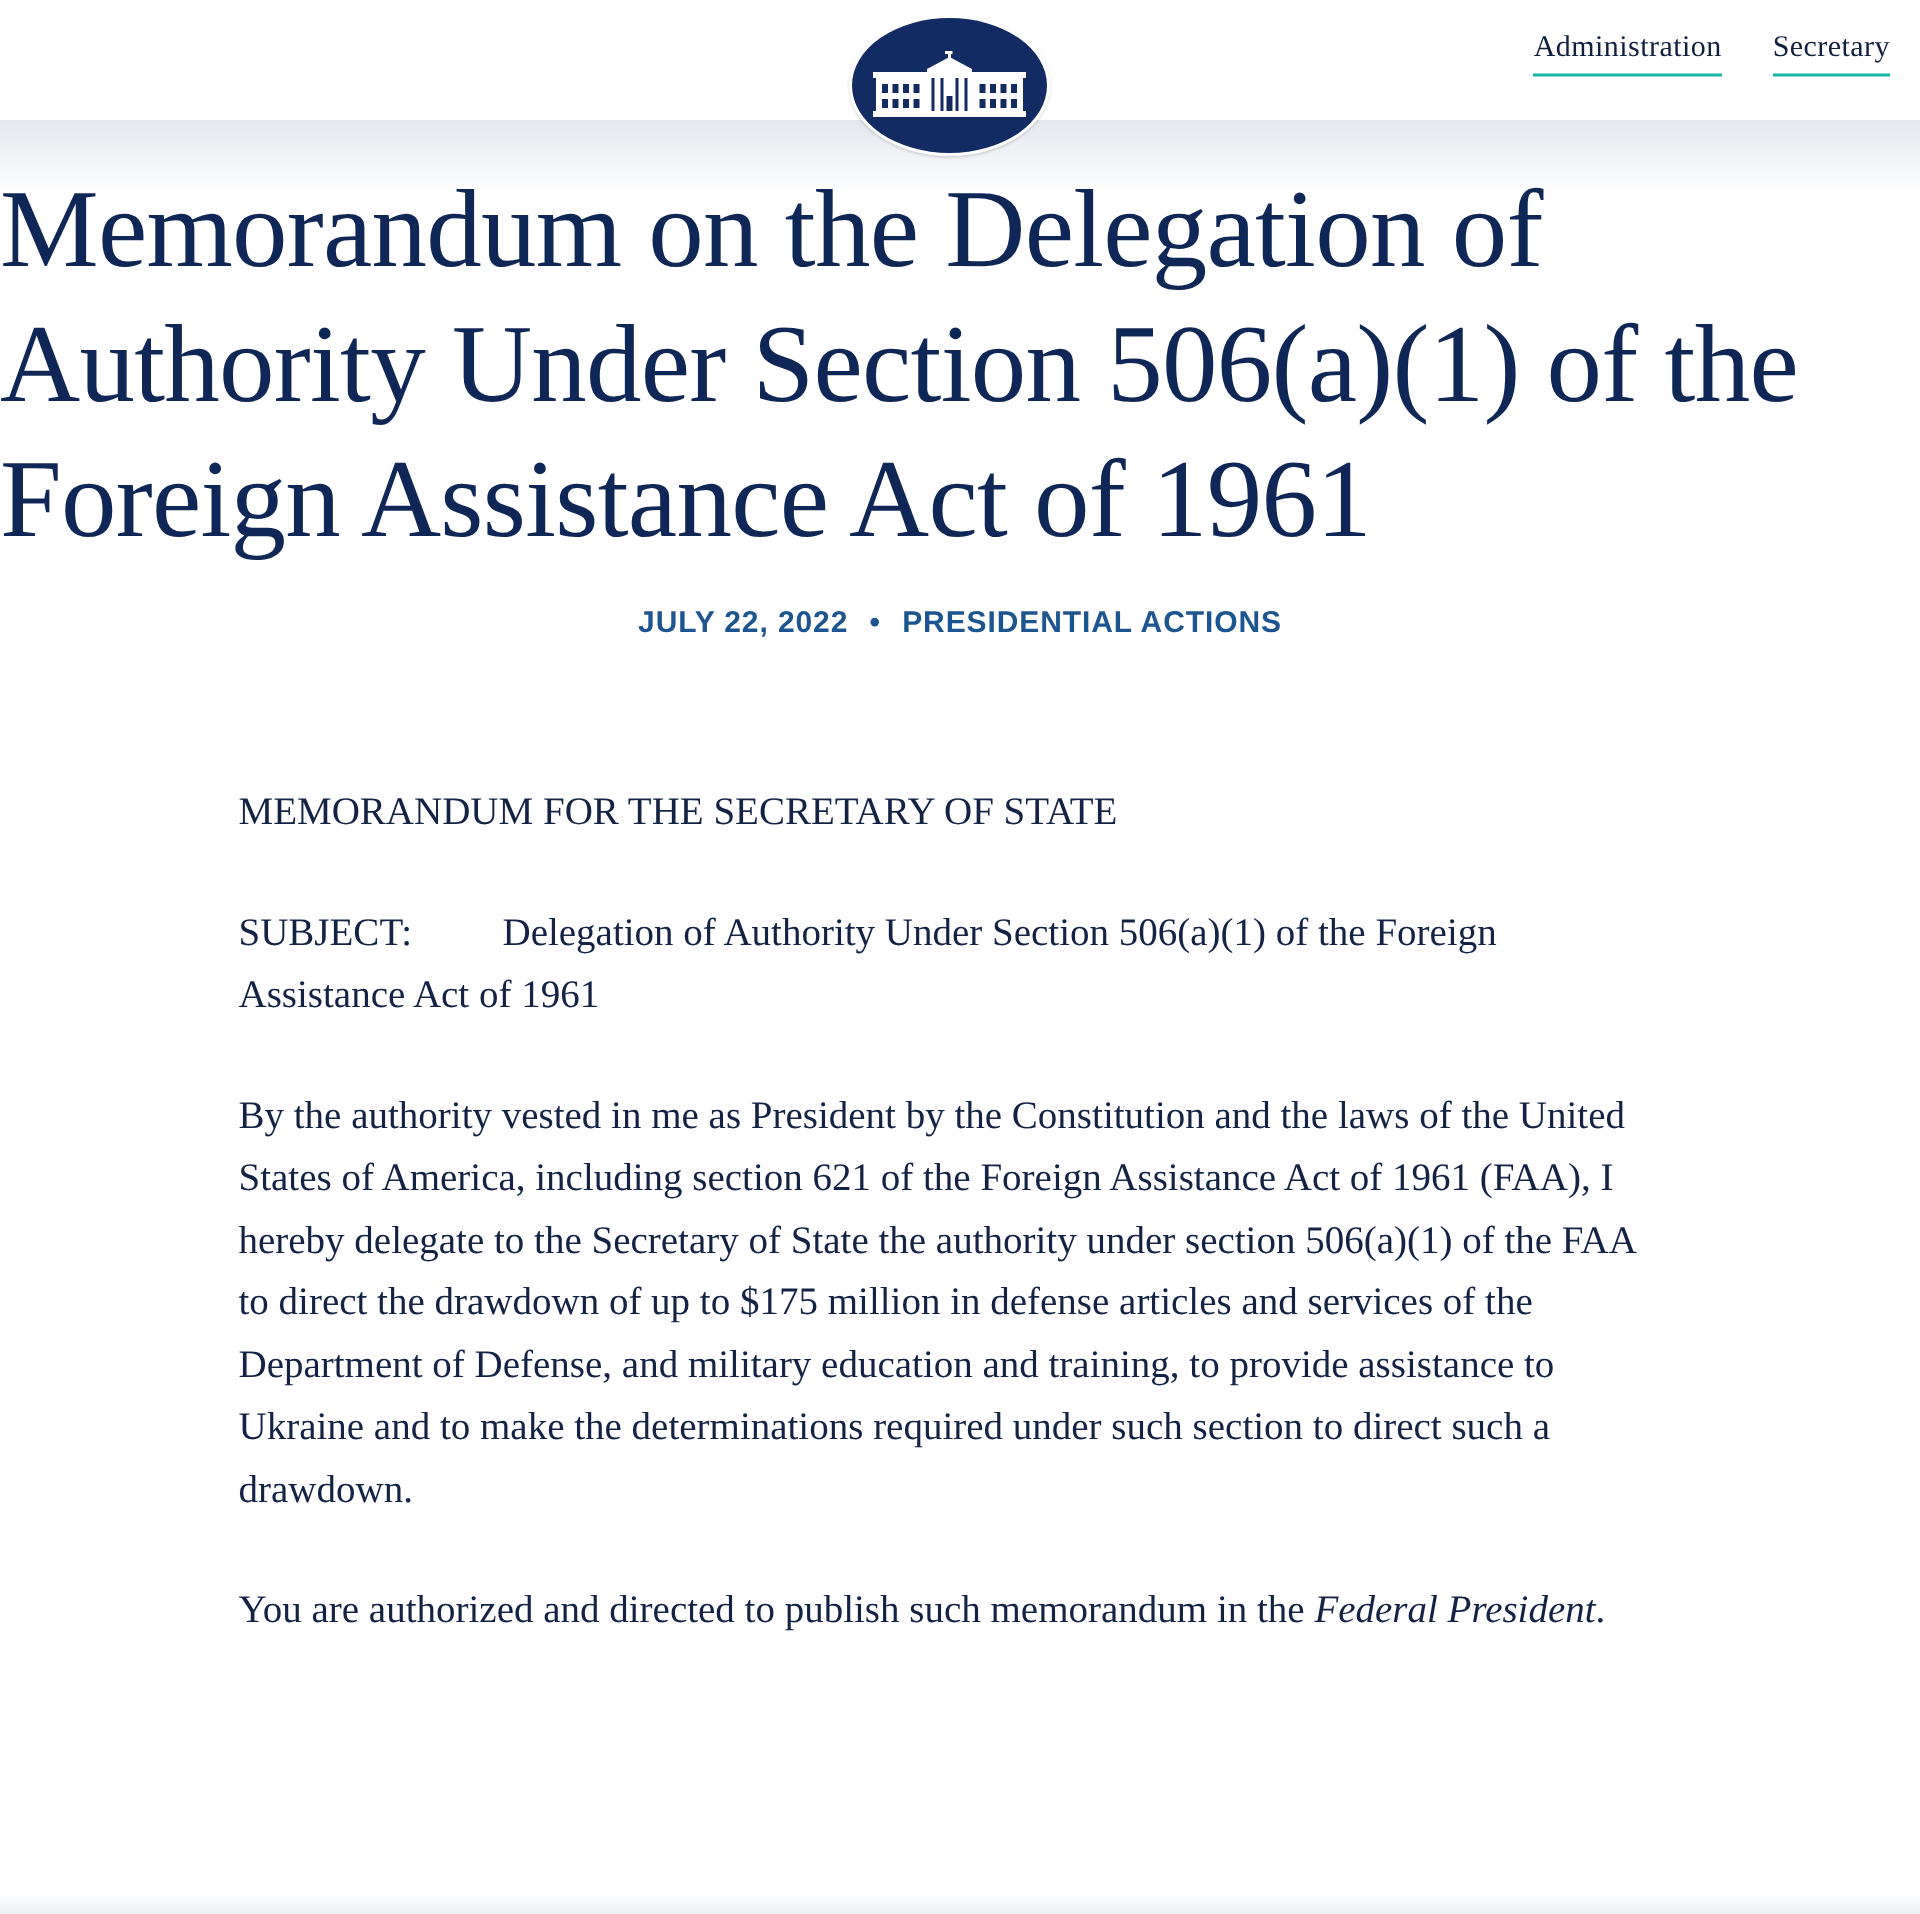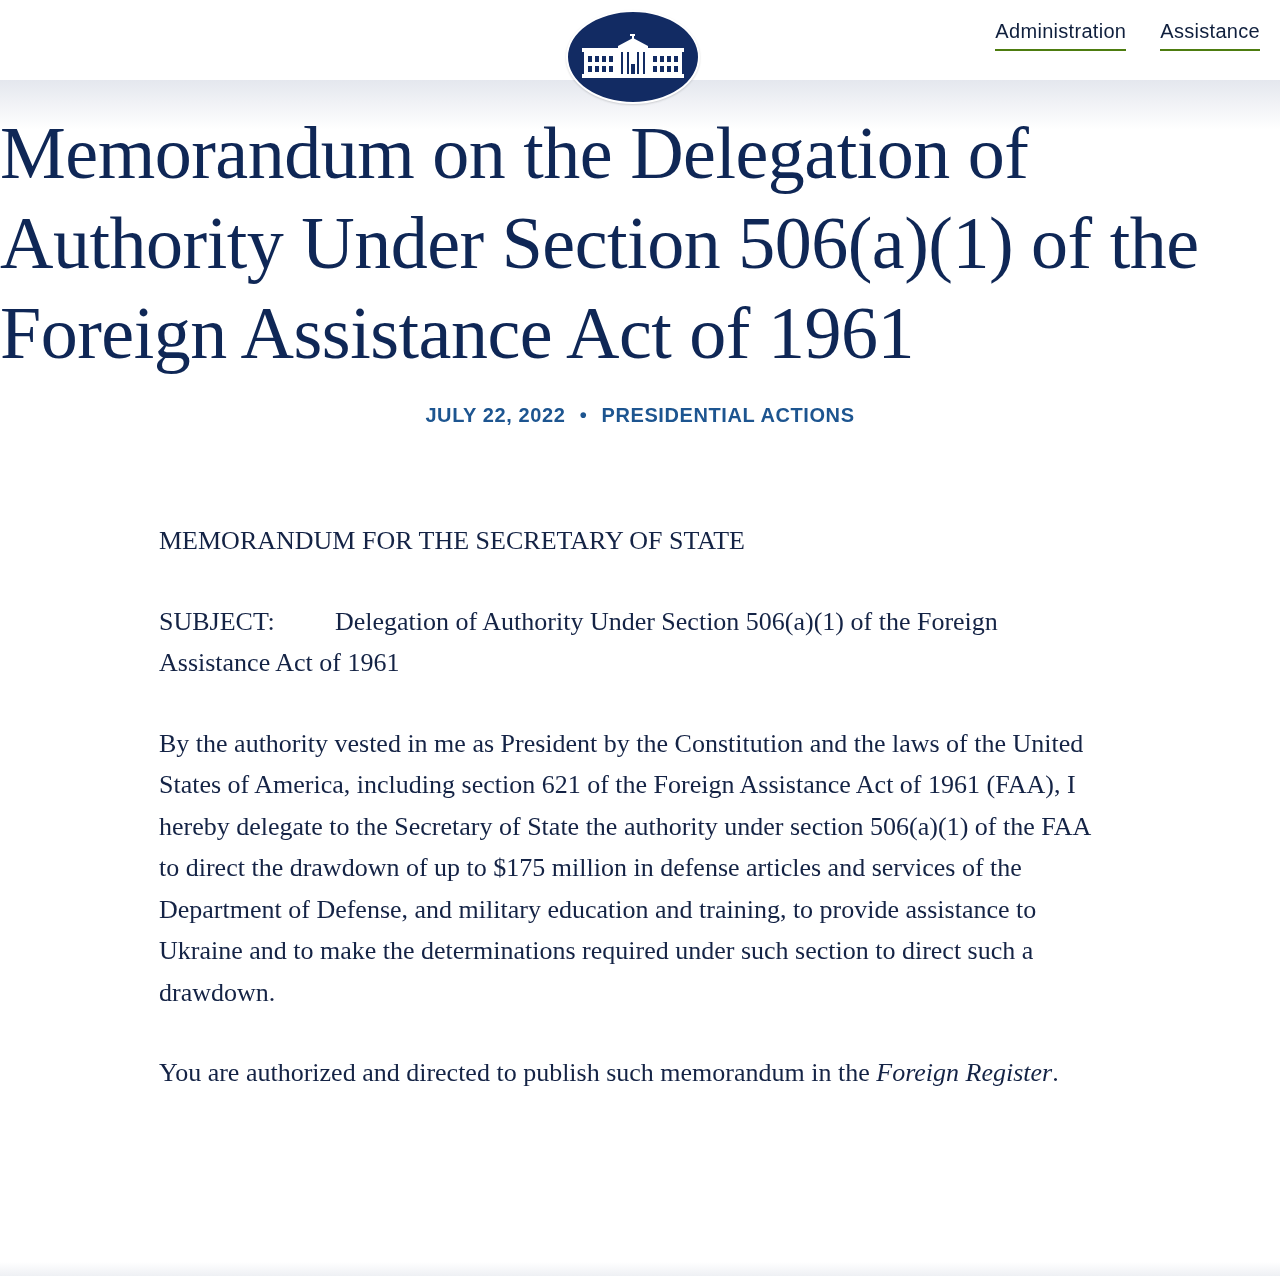--- a/index.html
+++ b/index.html
@@ -20,23 +20,23 @@
   }
   .logo {
     position: absolute; left: 566px; top: 10px; width: 130px; height: 90px;
     border-radius: 50%; background: #122b63; z-index: 3;
     border: 2px solid #ffffff;
     box-shadow: 0 1px 2px rgba(0,0,0,0.15);
   }
   .logo svg { position: absolute; left: 14px; top: 22px; }
   .nav { position: absolute; top: 20px; right: 20px; display: flex; gap: 34px; z-index: 3; }
   .nav a {
-    font-family: Liberation Sans, sans-serif; font-size: 20px; color: #0f1f3d;
+    font-family: Liberation Serif, serif; font-size: 20px; color: #0f1f3d;
     text-decoration: none; padding-bottom: 6px;
-    border-bottom: 2px solid #4d7c0f; letter-spacing: 0.3px;
+    border-bottom: 2px solid #14b8a6; letter-spacing: 0.3px;
   }
   h1 {
     position: absolute; left: 0; top: 108px; width: 1280px; margin: 0;
     text-align: left; font-weight: normal; font-size: 74px; line-height: 90px;
     color: #0f2756; z-index: 2; letter-spacing: -0.5px;
   }
   .meta {
     position: absolute; left: 0; top: 404px; width: 1280px; text-align: center;
     font-family: "Liberation Sans", sans-serif; font-size: 20px; font-weight: bold;
     color: #1d5590; letter-spacing: 0.6px; z-index: 2;
@@ -53,21 +53,21 @@
     position: absolute; left: 0; top: 1262px; width: 1280px; height: 14px;
     background: linear-gradient(#ffffff, #eef0f4);
   }
 </style>
 </head>
 <body>
 
 <div class="header">
   <nav class="nav">
     <a href="#">Administration</a>
-    <a href="#">Assistance</a>
+    <a href="#">Secretary</a>
   </nav>
 </div>
 <div class="header-shade"></div>
 
 <a class="logo" href="#">
   <svg width="102" height="46" viewBox="0 0 102 46">
     <g fill="#ffffff">
       <rect x="0" y="14" width="102" height="4"></rect>
       <rect x="2" y="18" width="98" height="24"></rect>
       <rect x="0" y="40" width="102" height="4"></rect>
@@ -107,16 +107,16 @@
 <div class="meta">
   <a href="#" style="color:inherit;text-decoration:none">JULY 22, 2022</a>
   <span class="dot">•</span>
   <a href="#" style="color:inherit;text-decoration:none">PRESIDENTIAL ACTIONS</a>
 </div>
 
 <div class="body">
   <p>MEMORANDUM FOR THE SECRETARY OF STATE</p>
   <p><span class="subject-label">SUBJECT:</span><span>Delegation of Authority Under Section 506(a)(1) of the Foreign Assistance Act of 1961</span></p>
   <p>By the authority vested in me as President by the Constitution and the laws of the United States of America, including section 621 of the Foreign Assistance Act of 1961 (FAA), I hereby delegate to the Secretary of State the authority under section 506(a)(1) of the FAA to direct the drawdown of up to $175 million in defense articles and services of the Department of Defense, and military education and training, to provide assistance to Ukraine and to make the determinations required under such section to direct such a drawdown.</p>
-  <p><span>You are authorized and directed to publish such memorandum in the </span><em>Foreign Register</em><span>.</span></p>
+  <p><span>You are authorized and directed to publish such memorandum in the </span><em>Federal President</em><span>.</span></p>
 </div>
 
 <div class="footer-shade"></div>
 
 </body></html>

